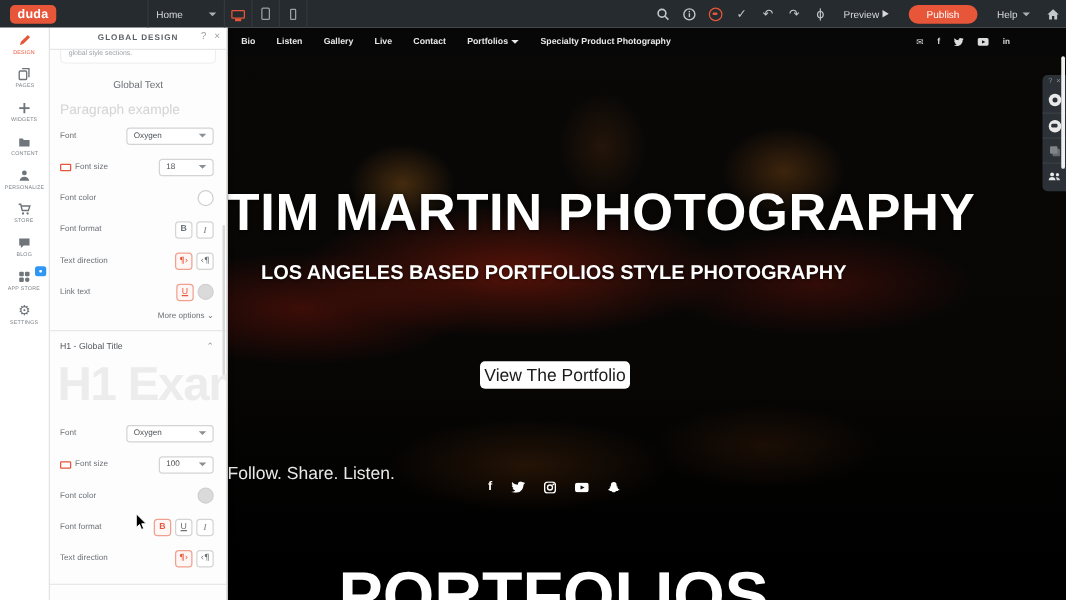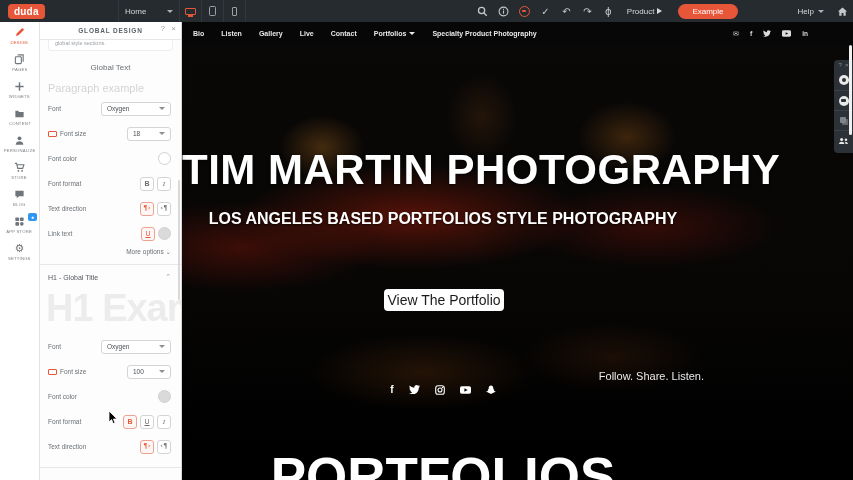--- a/index.html
+++ b/index.html
@@ -19,21 +19,21 @@
   .mon.active:after { content:""; position:absolute; left:2px; bottom:-3px; width:5px; height:1.4px; background:#e8563a; }
   .tab-ic { width:7px; height:10px; border:1.3px solid #9aa0a5; border-radius:1.5px; }
   .pho-ic { width:5px; height:9px; border:1.2px solid #9aa0a5; border-radius:1px; }
   .tb-right { position:absolute; right:0; top:0; height:22px; display:flex; align-items:center; }
   .tb-ic { width:21px; height:22px; display:flex; align-items:center; justify-content:center; color:#c3c8cc; font-size:10px; cursor:pointer; }
   .tb-ic svg { display:block; }
   .glyph { font-family:"DejaVu Sans", sans-serif; }
   .preview-btn { color:#d6d9db; font-size:8px; display:flex; align-items:center; gap:3px; padding:0 8px; cursor:pointer; }
   .play { width:0; height:0; border-top:3px solid transparent; border-bottom:3px solid transparent; border-left:5px solid #d6d9db; }
   .publish-btn { background:#e8563a; color:#fff; font-size:8px; border:none; border-radius:9px; padding:3px 14px; margin:0 8px; cursor:pointer; }
-  .help-btn { color:#d6d9db; font-size:8px; display:flex; align-items:center; gap:4px; padding:0 8px; cursor:pointer;margin-left:44px; }
+  .help-btn { color:#d6d9db; font-size:8px; display:flex; align-items:center; gap:4px; padding:0 8px; cursor:pointer; }
   .acct { width:11px; height:11px; border-radius:50%; border:1.5px solid #e8563a; position:relative; }
   .acct:after { content:""; position:absolute; left:2px; top:3.5px; width:4px; height:2px; background:#e8563a; border-radius:1px; }
 
   
   .sidebar { position:absolute; left:0; top:22px; width:40px; height:458px; background:#fff; border-right:1px solid #e3e3e3; z-index:50; }
   .sb-item { height:27px; display:flex; flex-direction:column; align-items:center; justify-content:center; gap:1px; cursor:pointer; position:relative; }
   .sb-item .lbl { font-size:5px; letter-spacing:.2px; color:#7d8287; transform:scale(.85); white-space:nowrap; }
   .sb-item svg { width:11px; height:11px; fill:#6f757a; stroke:#6f757a; }
   .sb-item.active .lbl { color:#e8563a; }
   .sb-item.active svg { fill:#e8563a; stroke:#e8563a; }
@@ -85,21 +85,21 @@
     linear-gradient(#0a0807,#070605 60%, #000 92%); }
   .site-nav { position:absolute; left:0; top:0; width:100%; height:23px; background:rgba(8,8,8,.92); display:flex; align-items:center; padding-left:11px; z-index:5; }
   .nav-item { color:#e8e8e8; font-size:7px; font-weight:bold; margin-right:17px; cursor:pointer; white-space:nowrap; display:flex; align-items:center; gap:3px; }
   .nav-soc { margin-left:auto; display:flex; align-items:center; gap:11px; padding-right:45px; }
   .nav-soc .s { color:#dcdcdc; font-size:7px; cursor:pointer; display:flex; align-items:center; }
   .nav-soc svg { fill:#dcdcdc; display:block; }
   .hero-title { position:absolute; left:0; top:124px; width:522px; text-align:left; color:#fff; font-size:42px; font-weight:bold; letter-spacing:.5px; text-shadow:0 1px 3px rgba(0,0,0,.6); white-space:nowrap; }
   .hero-sub { position:absolute; left:0; top:188px; width:522px; text-align:center; color:#fff; font-size:16px; font-weight:bold; text-shadow:0 1px 2px rgba(0,0,0,.6); white-space:nowrap; }
   .hero-para { position:absolute; left:125px; top:213px; width:256px; color:#fff; font-size:10px; font-weight:bold; line-height:1.45; text-shadow:0 1px 2px rgba(0,0,0,.7); }
   .cta { position:absolute; left:202px; top:267px; width:120px; height:22px; background:#fff; border:none; border-radius:4px; font-size:14px; color:#1a1a1a; cursor:pointer; font-family:"Liberation Sans", sans-serif; }
-  .follow-txt { position:absolute; left:0; top:348px; width:522px; text-align:right; color:#e9e9e9; font-size:11px; }
+  .follow-txt { position:absolute; left:0; top:348px; width:522px; text-align:left; color:#e9e9e9; font-size:14px; }
   .follow-soc { position:absolute; left:0; top:362px; width:522px; display:flex; justify-content:center; gap:15px; }
   .follow-soc .s { color:#fff; font-size:10px; cursor:pointer; display:flex; align-items:center; }
   .follow-soc svg { fill:#fff; display:block; }
   .portfolios { position:absolute; left:0; top:424px; width:522px; text-align:center; color:#fff; font-size:53px; font-weight:bold; white-space:nowrap; }
 
   
   .float-tb { position:absolute; right:0; top:60px; width:19px; background:#2b3136; border-radius:4px 0 0 4px; padding:2px 0 3px; z-index:55; }
   .ft-hd { display:flex; justify-content:space-around; color:#8a9095; font-size:6px; padding:0 3px 2px; }
   .ft-btn { width:19px; height:20px; display:flex; align-items:center; justify-content:center; cursor:pointer; border-top:1px solid #3a4046; }
   .ft-circ { width:10px; height:10px; border-radius:50%; background:#e9e9e9; position:relative; }
@@ -159,24 +159,24 @@
       <div class="tb-ic glyph">
           <span>↶</span>
         </div>
       <div class="tb-ic glyph">
           <span>↷</span>
         </div>
       <div class="tb-ic glyph">
           <span>ɸ</span>
         </div>
       <div class="preview-btn">
-        <span>Product</span>
+        <span>Preview</span>
         <span class="play"></span>
       </div>
-      <button class="publish-btn">Example</button>
+      <button class="publish-btn">Publish</button>
       <div class="help-btn">
         <span>Help</span>
         <span class="chev"></span>
       </div>
       <div class="tb-ic">
         <svg width="11" height="11" viewBox="0 0 12 12">
             <path d="M6 1.5 L11 6 H9.5 V10.5 H7 V7.5 H5 V10.5 H2.5 V6 H1 Z" fill="#c3c8cc"></path>
           </svg>
       </div>
     </div>

